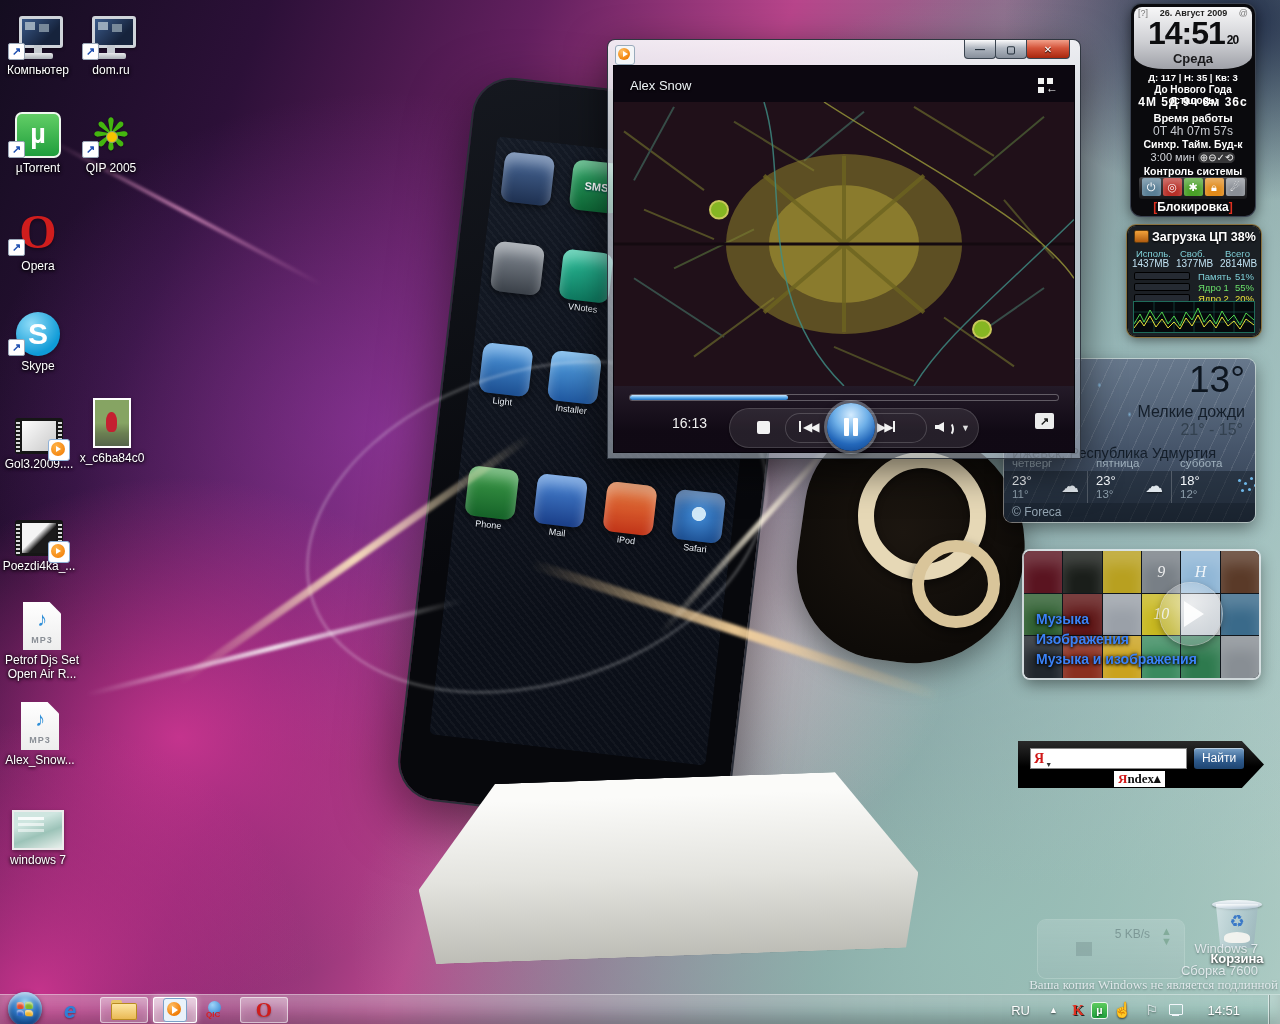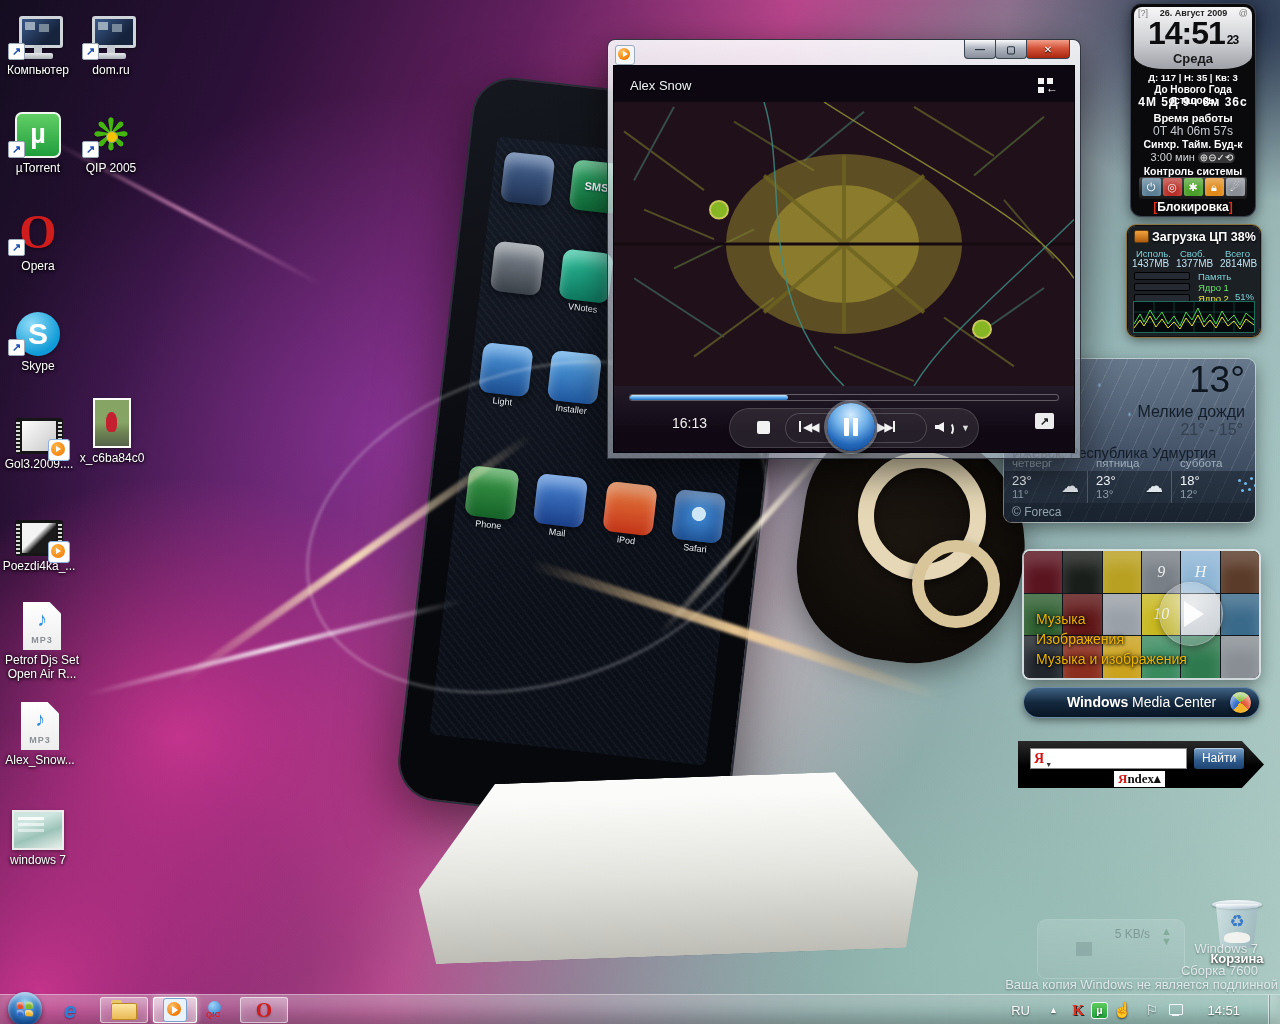--- a/index.html
+++ b/index.html
@@ -172,21 +172,21 @@
   .clk-lock .br{color:#e03020;}
   .cpu{left:1128px;top:226px;width:132px;height:110px;background:rgba(16,18,24,.92);border-radius:8px;
     box-shadow:0 0 0 1px #121212,0 0 0 2px #8a7340,0 4px 12px rgba(0,0,0,.5);color:#cfe6f2;}
   .cpu-title{position:absolute;left:6px;top:4px;right:4px;color:#fff;font-size:12.5px;font-weight:bold;text-shadow:0 1px 2px #000;}
   .cpu-chip{display:inline-block;width:13px;height:11px;background:linear-gradient(#f2a23a,#b05c10);border:1px solid #5a3a10;border-radius:2px;vertical-align:-2px;margin-right:3px;}
   .cpu-h{position:absolute;top:22px;font-size:9.5px;color:#7fd0d8;}
   .cpu-v{position:absolute;top:32px;font-size:10px;color:#bfe0f0;}
   .cpu-row{position:absolute;left:6px;right:6px;height:11px;font-size:9.5px;}
   .cpu-bar{position:absolute;left:0;top:1px;width:56px;height:8px;background:#252a32;border-radius:2px;box-shadow:inset 0 0 0 1px #000;}
   .cpu-fill{height:100%;border-radius:2px;}
-  .cpu-lb{position:absolute;left:64px;} .cpu-pc{position:absolute;right:0;margin-top:20px;}
+  .cpu-lb{position:absolute;left:64px;} .cpu-pc{position:absolute;right:0;}
   .cpu-graph{position:absolute;left:6px;right:6px;top:76px;height:30px;background:#05090c;box-shadow:0 0 0 1px #1f6b5a;}
   .weather{left:1004px;top:359px;width:251px;height:163px;border-radius:8px;overflow:hidden;
     box-shadow:0 0 0 1px rgba(255,255,255,.45),0 6px 18px rgba(0,0,0,.45);
     background:linear-gradient(#67788c,#46556a 55%,#2e3a4c);}
   .w-rain{position:absolute;inset:0;
     background:
       radial-gradient(3px 4px at 12% 12%,rgba(140,200,240,.9),transparent 70%),
       radial-gradient(3px 4px at 26% 30%,rgba(140,200,240,.8),transparent 70%),
       radial-gradient(3px 4px at 8% 42%,rgba(140,200,240,.8),transparent 70%),
       radial-gradient(3px 4px at 38% 16%,rgba(140,200,240,.8),transparent 70%),
@@ -210,21 +210,21 @@
   .mcg{left:1024px;top:551px;width:235px;height:127px;border-radius:6px;overflow:hidden;
     box-shadow:0 0 0 2px rgba(240,244,248,.75),0 6px 16px rgba(0,0,0,.45);background:#10161c;}
   .mc-grid{position:absolute;inset:0;display:grid;grid-template-columns:repeat(6,1fr);grid-template-rows:repeat(3,1fr);gap:1px;}
   .mc-grid i{position:relative;box-shadow:inset 0 14px 14px rgba(255,255,255,.18);}
   .mc-grid i span{position:absolute;inset:0;display:flex;align-items:center;justify-content:center;color:rgba(255,255,255,.85);font-size:16px;font-family:"Liberation Serif",serif;}
   .mc-play{position:absolute;left:136px;top:32px;width:62px;height:62px;border-radius:50%;
     background:radial-gradient(circle at 50% 35%,rgba(255,255,255,.5),rgba(200,210,220,.25) 70%);
     box-shadow:0 0 0 1px rgba(255,255,255,.5),0 3px 8px rgba(0,0,0,.4);}
   .mc-play::after{content:"";position:absolute;left:24px;top:18px;border-left:20px solid rgba(255,255,255,.9);
     border-top:13px solid transparent;border-bottom:13px solid transparent;}
-  .mc-menu{position:absolute;left:12px;top:58px;color:#eab308;font-size:14px;line-height:20px;text-shadow:0 1px 3px #000,0 0 4px rgba(0,0,0,.8);}
+  .mc-menu{position:absolute;left:12px;top:58px;color:#3b82f6;font-size:14px;line-height:20px;text-shadow:0 1px 3px #000,0 0 4px rgba(0,0,0,.8);font-weight:bold;}
   .mc-pill{left:1024px;top:688px;width:235px;height:29px;border-radius:15px;
     background:linear-gradient(#3f6284,#14283e 50%,#081523);box-shadow:0 0 0 1px #6a8aa8,0 3px 8px rgba(0,0,0,.5);
     color:#fff;font-size:14px;text-align:center;line-height:29px;}
   .mc-orb{position:absolute;right:8px;top:4px;width:21px;height:21px;border-radius:50%;
     background:conic-gradient(from 45deg,#e34f2c 0 90deg,#f0b32a 0 180deg,#2a66c8 0 270deg,#7db82c 0 360deg);
     box-shadow:inset 0 5px 6px rgba(255,255,255,.65),0 1px 3px rgba(0,0,0,.6);}
   .yx{left:1018px;top:741px;width:246px;height:47px;
     background:linear-gradient(#2a2a2a,#000 55%);
     clip-path:polygon(0 0,91% 0,100% 50%,91% 100%,0 100%);}
   .yx-input{position:absolute;left:12px;top:7px;width:152px;height:19px;background:#fff;border:1px solid #888;display:flex;align-items:center;padding-left:3px;}
@@ -246,21 +246,21 @@
     background:linear-gradient(105deg,rgba(235,242,248,.65),rgba(180,200,214,.5) 60%,rgba(140,160,176,.55));
     clip-path:polygon(4% 0,96% 0,86% 100%,14% 100%);box-shadow:inset 0 2px 3px rgba(255,255,255,.8);}
   .binrim{position:absolute;left:4px;top:2px;width:50px;height:9px;border-radius:50%;
     background:linear-gradient(#f4f8fa,#b8c8d4);box-shadow:0 1px 2px rgba(0,0,0,.3);}
   .binrec{position:absolute;left:0;right:0;top:13px;text-align:center;color:#3a79c8;font-size:17px;}
   .binpap{position:absolute;left:16px;top:34px;width:26px;height:11px;border-radius:50% 50% 30% 30%;background:#f4f4f0;opacity:.95;}
   .bin-label{left:1200px;top:951px;width:74px;text-align:center;color:#fff;font-size:13px;font-weight:bold;text-shadow:0 1px 3px #000;z-index:7;}
   .wm{position:absolute;text-align:right;color:rgba(240,245,248,.85);text-shadow:0 1px 2px rgba(40,60,60,.5);z-index:6;}
   .wm1{left:1140px;top:941px;width:118px;font-size:13px;}
   .wm2{left:1140px;top:963px;width:118px;font-size:13px;}
-  .wm3{left:980px;top:977px;width:298px;font-size:13px;}
+  .wm3{left:980px;top:977px;width:298px;font-size:13px;font-family:Liberation Serif, serif;}
   
   .taskbar{left:0;top:994px;width:1280px;height:30px;z-index:30;
     background:linear-gradient(90deg,rgba(196,110,160,.55),rgba(172,140,164,.45) 35%,rgba(150,170,170,.45) 65%,rgba(140,188,178,.55));
     border-top:1px solid rgba(255,255,255,.45);box-shadow:inset 0 10px 14px rgba(255,255,255,.18),inset 0 -8px 12px rgba(0,0,0,.18);}
   .orb{position:absolute;left:8px;top:-3px;width:34px;height:34px;border-radius:50%;
     background:radial-gradient(circle at 50% 30%,#9fd4f2,#2f77c2 45%,#0c3a78 80%);
     box-shadow:inset 0 3px 5px rgba(255,255,255,.7),0 2px 5px rgba(0,0,0,.5);}
   .orbflag{position:absolute;left:8px;top:10px;width:18px;height:14px;display:grid;grid-template-columns:8px 8px;gap:1px;transform:perspective(40px) rotateY(-14deg);}
   .orbflag i{border-radius:2px 4px 2px 2px;box-shadow:inset 0 2px 2px rgba(255,255,255,.6);}
   .tico{position:absolute;top:3px;}
@@ -570,28 +570,28 @@
     </div>
   </div>
 
   <div class="abs gadget clock">
     <div class="clk-top">
       <div class="clk-head">
         <span class="q">[?]</span>
         <span>26. Август 2009</span>
         <span class="q">@</span>
       </div>
-      <div class="clk-time"><span>14:51</span><span class="clk-sec">23</span></div>
+      <div class="clk-time"><span>14:51</span><span class="clk-sec">20</span></div>
       <div class="clk-week">Среда</div>
     </div>
     <div class="clk-row clk-stats">Д: 117 |  Н: 35 |  Кв: 3</div>
     <div class="clk-row clk-cd1">До Нового Года осталось:</div>
     <div class="clk-row clk-cd2">4М  5Д  9ч  8м  36с</div>
     <div class="clk-row clk-up1">Время работы</div>
-    <div class="clk-row clk-up2">0T 4h 06m 57s</div>
+    <div class="clk-row clk-up2">0T 4h 07m 57s</div>
     <div class="clk-row clk-sync">Синхр.  Тайм.  Буд-к</div>
     <div class="clk-row clk-timer"><span>3:00 мин</span><span class="si">⊕⊖✓⟲</span></div>
     <div class="clk-row clk-ctl">Контроль системы</div>
     <div class="clk-btnrow">
       <span class="cbtn" style="background:#5a7f96">⏻</span>
       <span class="cbtn" style="background:#b83028">◎</span>
       <span class="cbtn" style="background:#4aa028">✱</span>
       <span class="cbtn" style="background:#e08a1a">🔒︎</span>
       <span class="cbtn" style="background:#8a8f96">☄</span>
     </div>
@@ -665,24 +665,20 @@
         <i style="background:#2e7a4e"></i>
         <i style="background:#888e94"></i>
     </div>
     <div class="mc-play"></div>
     <div class="mc-menu">
       <div>Музыка</div>
       <div>Изображения</div>
       <div>Музыка и изображения</div>
     </div>
   </div>
-  <div class="abs gadget mc-pill">
-    <b>Windows</b><span> Media Center</span>
-    <div class="mc-orb"></div>
-  </div>
 
   <div class="abs gadget yx">
     <div class="yx-input">
       <span class="yx-logo">Я</span>
       <span class="yx-caret">▼</span>
       <span></span>
     </div>
     <div class="yx-btn">Найти</div>
     <div class="yx-brand"><b>Я</b><span>ndex▴</span></div>
   </div>

